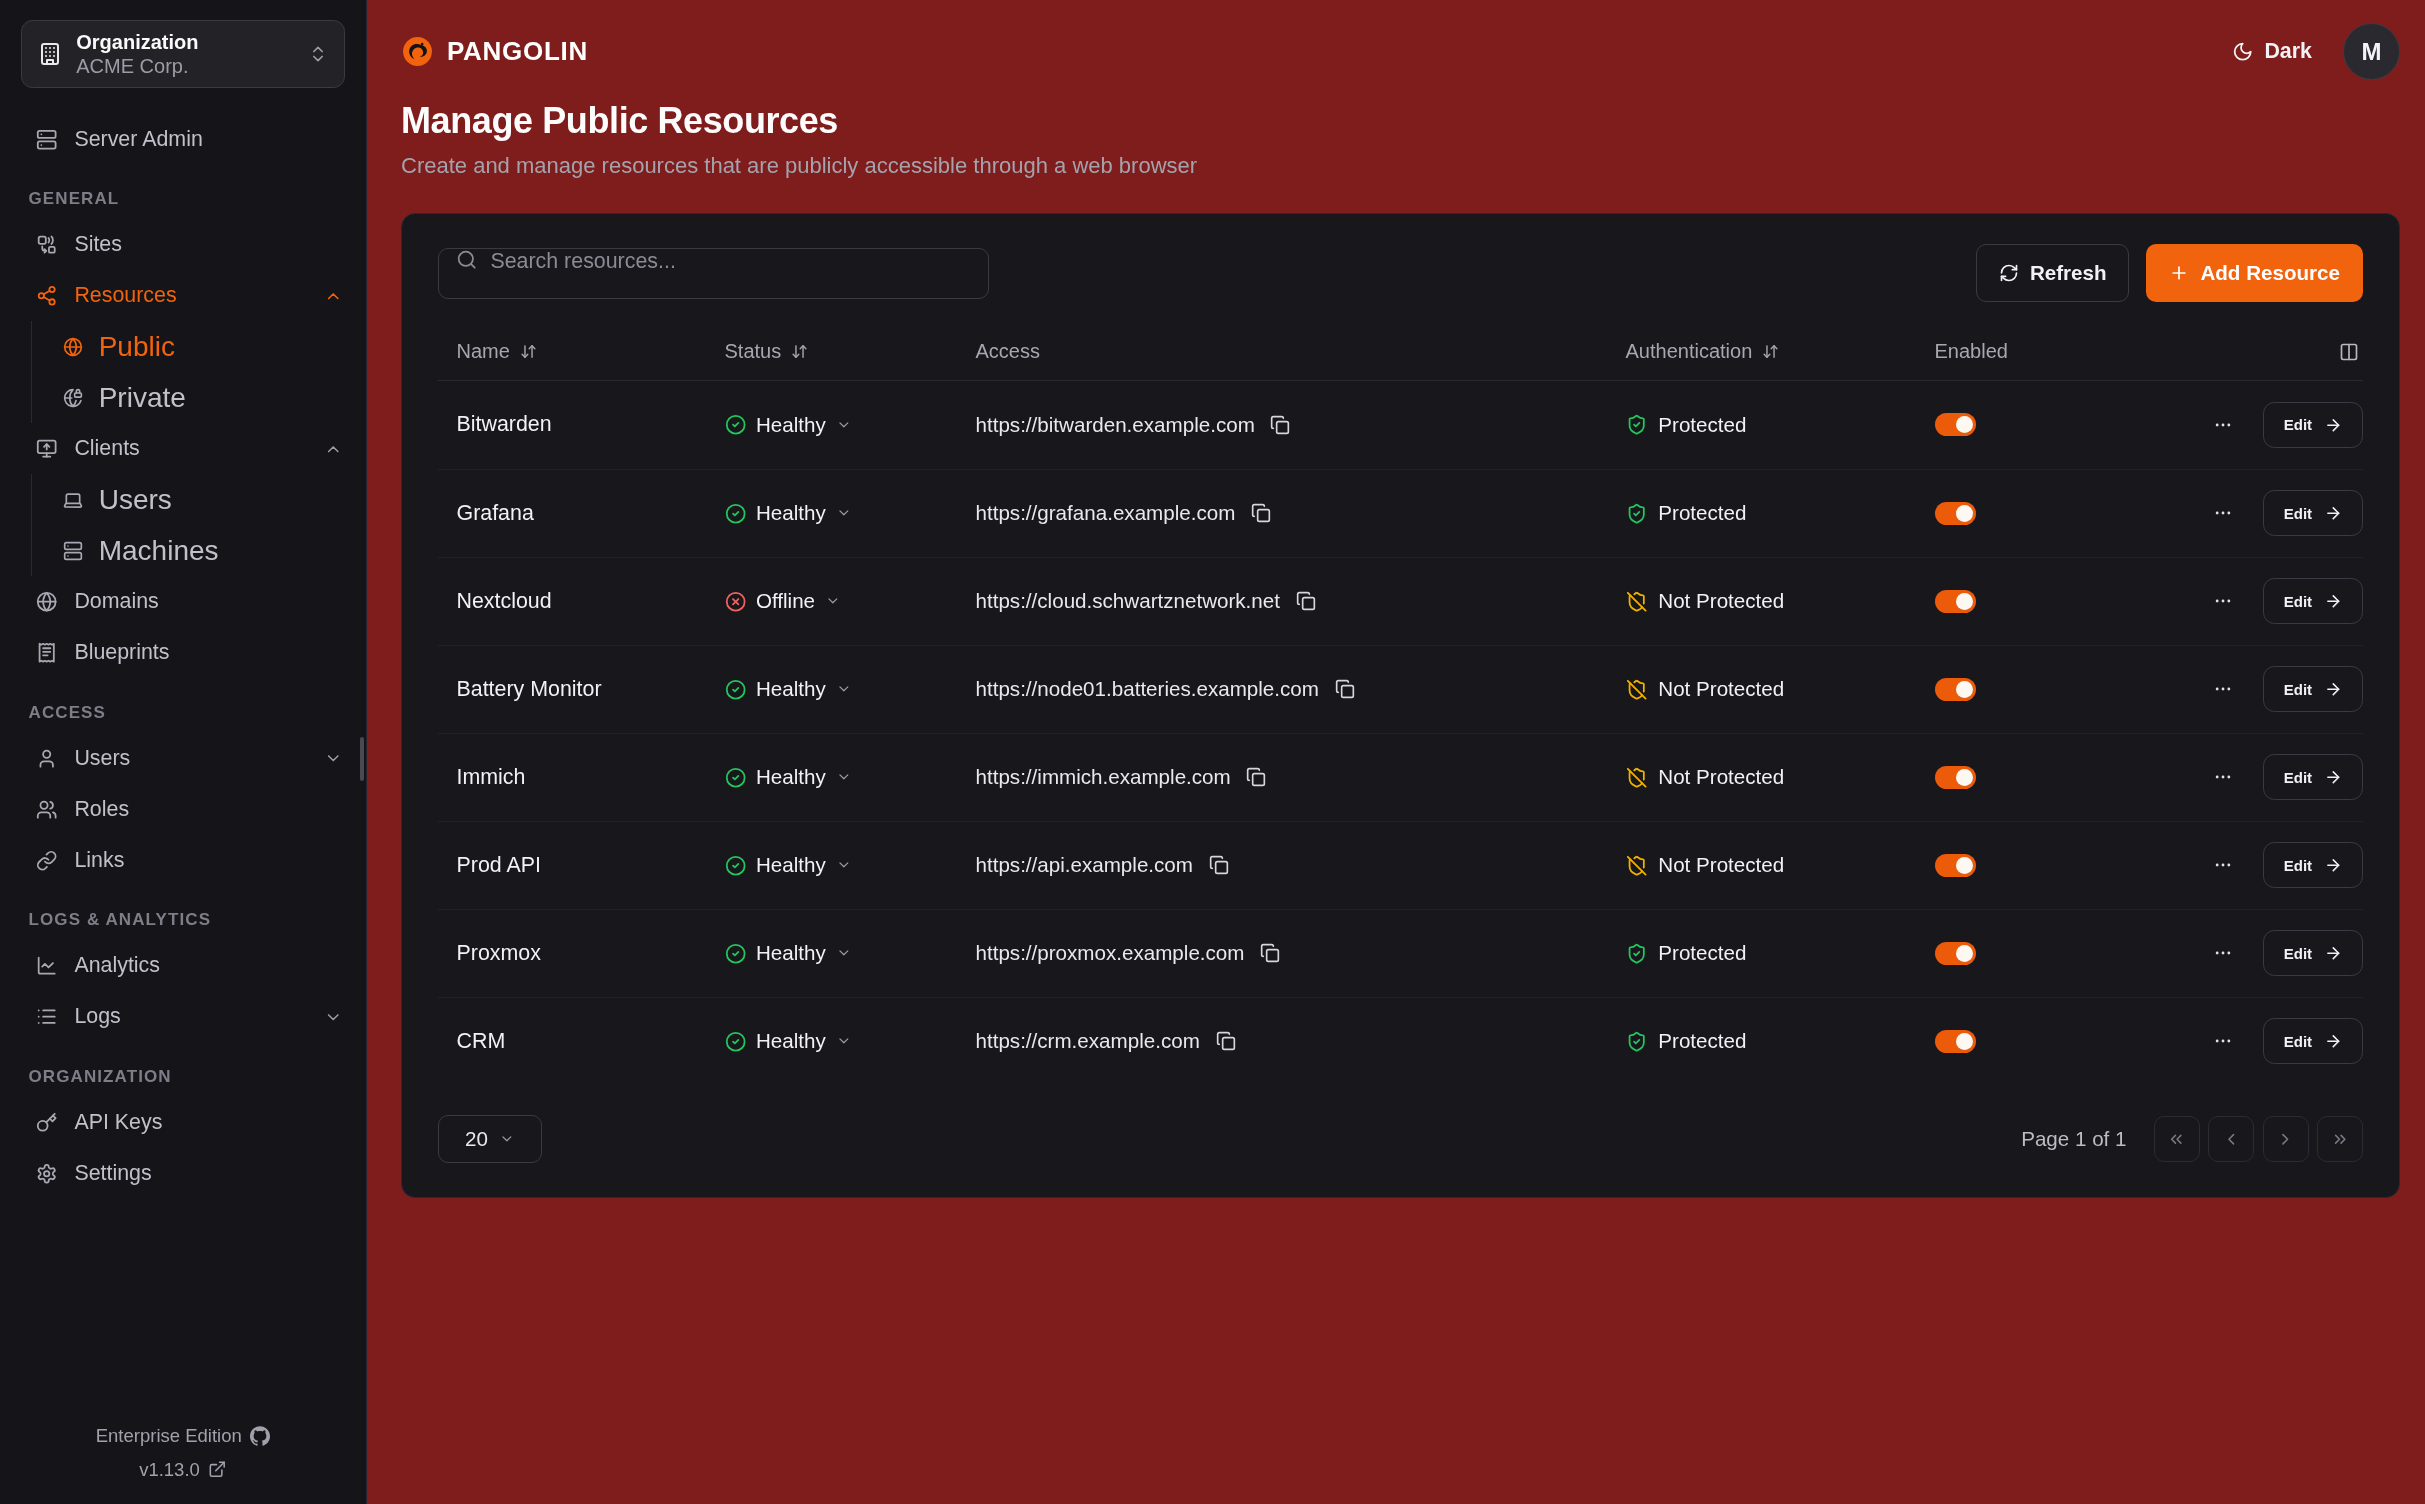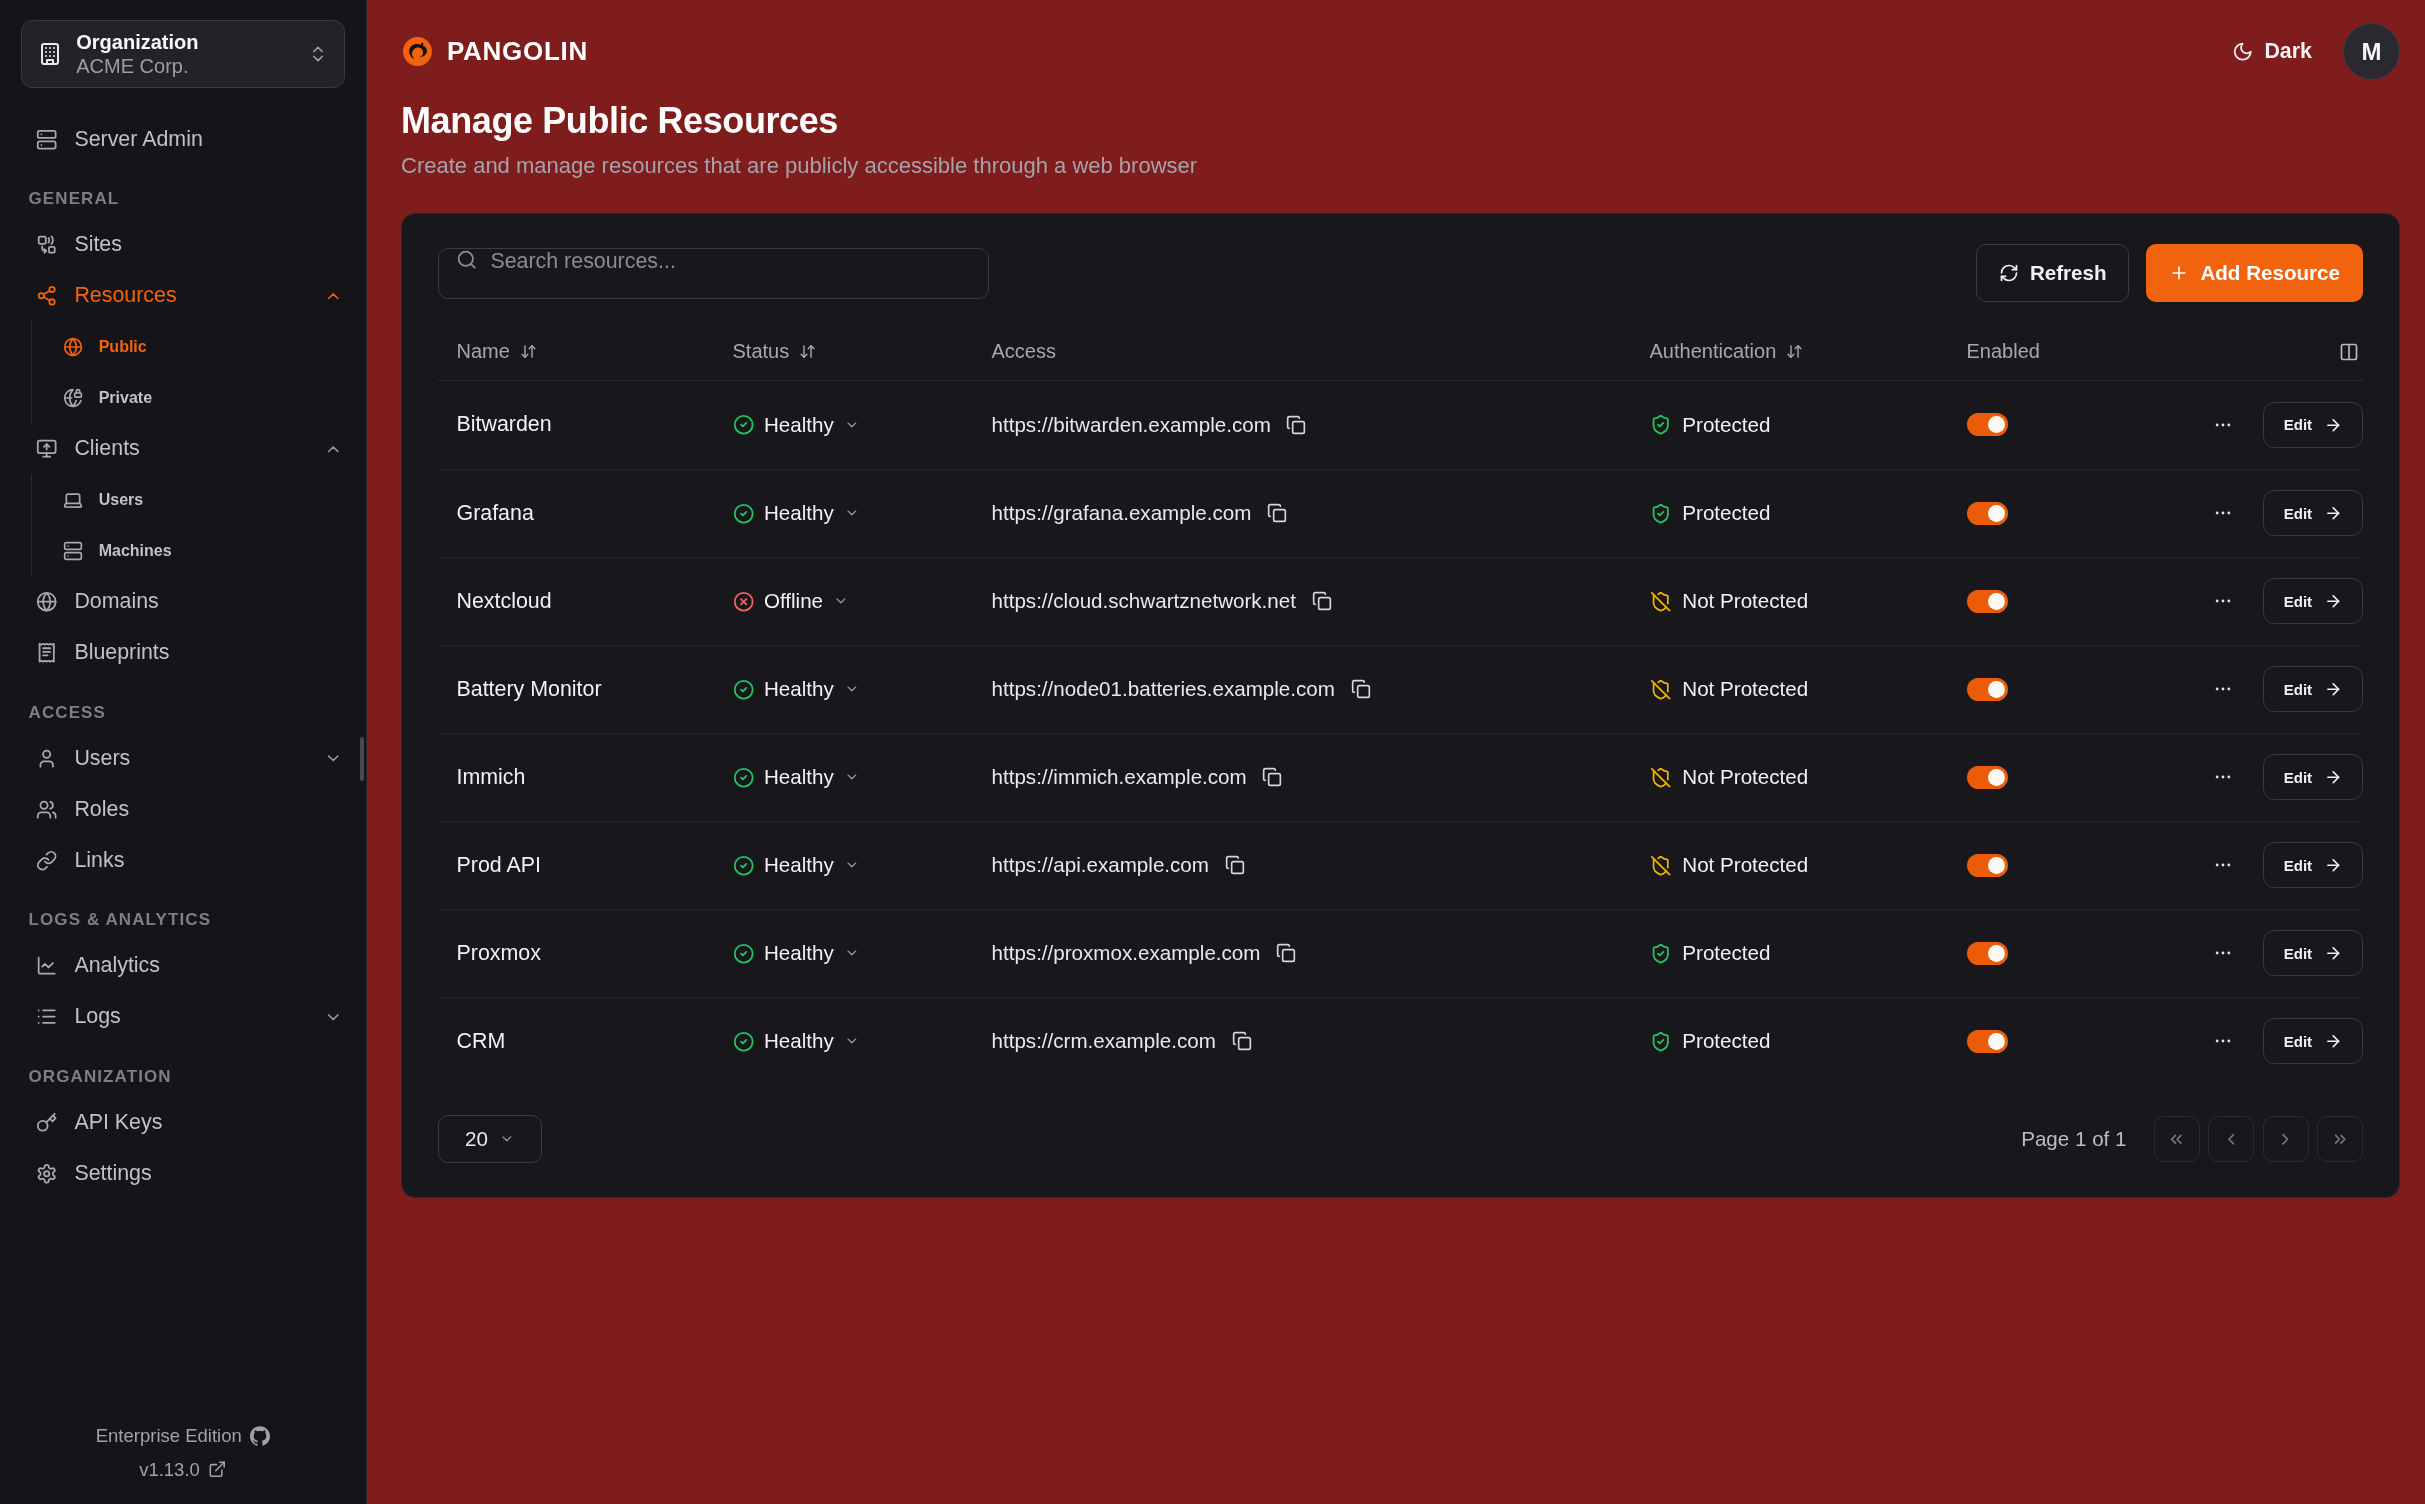--- a/index.html
+++ b/index.html
@@ -33,21 +33,21 @@
               color:#C2C1CA; font-size:21.4px; cursor:pointer; }
   .nav-item .nico { color:#A9A8B2; flex:none; }
   .nav-item .lbl { flex:1; }
   .nav-item .chev { color:#9D9CA6; }
   .nav-item.active { color:var(--accent); }
   .nav-item.active .nico, .nav-item.active .chev { color:var(--accent); }
   .nav-heading { margin:21.4px 0 7.1px; padding-left:28.5px; height:26px; display:flex; align-items:center;
                  font-size:17px; font-weight:700; letter-spacing:1.1px; color:#7E7D88; }
   .sub-list { margin-left:31px; border-left:0.7px solid #2B2A32; }
   .sub-item { height:51px; display:flex; align-items:center; gap:15.7px; padding-left:31px;
-              color:#C2C1CA; font-size:16px; cursor:pointer;font-weight:bold; }
+              color:#C2C1CA; font-size:28px; cursor:pointer; }
   .sub-item .nico { color:#A9A8B2; }
   .sub-item.active, .sub-item.active .nico { color:var(--accent); }
 
   .side-scroll-thumb { position:absolute; right:2.1px; top:737px; width:4.3px; height:44px;
                        background:#4A4953; border-radius:2.1px; }
 
   .side-footer { margin-top:auto; padding-bottom:18.5px; text-align:center; color:#A2A1AB; font-size:18.5px; }
   .side-footer .line { display:flex; align-items:center; justify-content:center; gap:8.5px; height:34px; }
 
   
@@ -72,21 +72,21 @@
             display:flex; align-items:flex-start; gap:13px; padding:0 17px; color:#8C8B95; }
   .search input { flex:1; background:transparent; border:none; outline:none; color:#E8E7EC;
                   font-size:21.4px; font-family:inherit; }
   .search input::placeholder { color:#8C8B95; }
   .btn { height:58px; display:flex; align-items:center; gap:11.4px; border-radius:10px;
          font-size:20.6px; font-weight:600; cursor:pointer; border:none; font-family:inherit; }
   .btn-outline { padding:0 21.4px; background:transparent; border:0.7px solid #3B3A42; color:#F2F1F5; }
   .btn-primary { padding:0 23px; background:var(--accent); color:#FFFFFF; margin-left:17px; }
   .toolbar .spacer { flex:1; }
 
-  .grid { display:grid; grid-template-columns:268px 251px 650px 309px 231px 1fr; align-items:center;gap:8px; }
+  .grid { display:grid; grid-template-columns:268px 251px 650px 309px 231px 1fr; align-items:center; }
   .cell { padding-left:18.5px; display:flex; align-items:center; min-width:0; }
   .thead { height:57px; margin-top:21.4px; border-bottom:0.7px solid #2A2930; color:#A8A7B1;
            font-size:20px; font-weight:500; }
   .th { gap:10px; cursor:pointer; }
   .th .sort { color:#A8A7B1; }
   .th-actions { justify-content:flex-end; padding-right:4.3px; color:#B9B8C1; }
 
   .row { height:88px; }
   .row + .row { border-top:0.7px solid #232229; }
   .c-name { font-size:21.4px; font-weight:500; color:#F2F1F5; }

